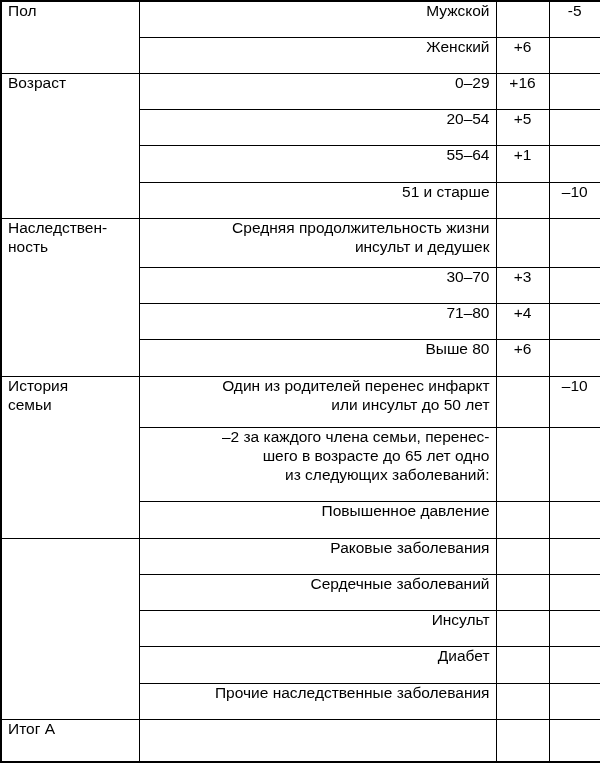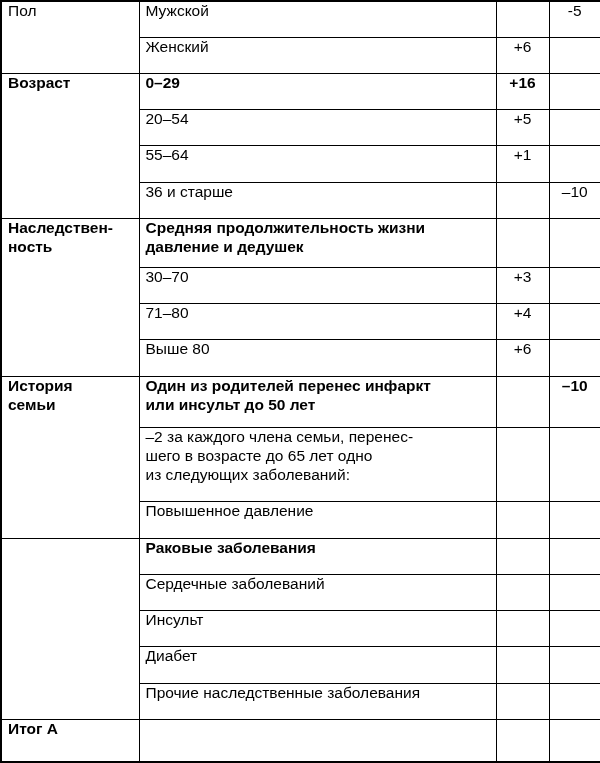--- a/index.html
+++ b/index.html
@@ -46,34 +46,34 @@
   td.cat {
     vertical-align: top;
     padding-top: 7px;
     white-space: pre-line;
   }
 
   td.desc {
     vertical-align: top;
     padding-top: 7px;
     white-space: pre-line;
+    text-align: right;
   }
 
   td.val {
     text-align: center;
     vertical-align: top;
     padding-top: 7px;
     padding-left: 2px;
     padding-right: 6px;
   }
 
   
   tr.group-start > td {
     border-top: 2px solid #000000;
-    font-weight: bold;
   }
 
   
   tr.h1 > td { height: 34px; }
   tr.h2 > td { height: 46px; }
   tr.h3 > td { height: 48px; }
   tr.h4 > td { height: 70px; }
   tr.h-last > td { height: 40px; }
 
 </style>
@@ -111,30 +111,30 @@
       <td class="desc">20–54</td>
       <td class="val">+5</td>
       <td class="val"></td>
     </tr>
     <tr class="h1">
       <td class="desc">55–64</td>
       <td class="val">+1</td>
       <td class="val"></td>
     </tr>
     <tr class="h1">
-      <td class="desc">36 и старше</td>
+      <td class="desc">51 и старше</td>
       <td class="val"></td>
       <td class="val">–10</td>
     </tr>
 
     <tr class="h2 group-start">
       <td class="cat" rowspan="4">Наследствен-
 ность</td>
       <td class="desc">Средняя продолжительность жизни
-давление и дедушек</td>
+инсульт и дедушек</td>
       <td class="val"></td>
       <td class="val"></td>
     </tr>
     <tr class="h1">
       <td class="desc">30–70</td>
       <td class="val">+3</td>
       <td class="val"></td>
     </tr>
     <tr class="h1">
       <td class="desc">71–80</td>

